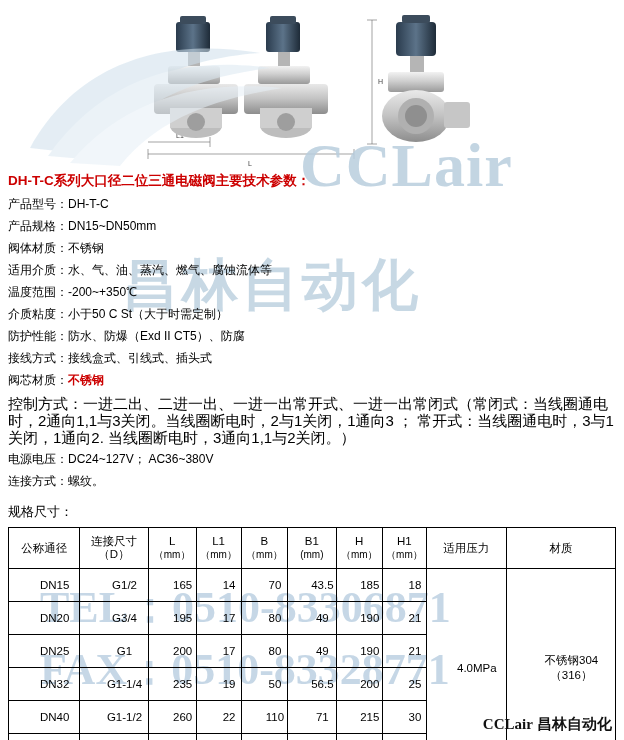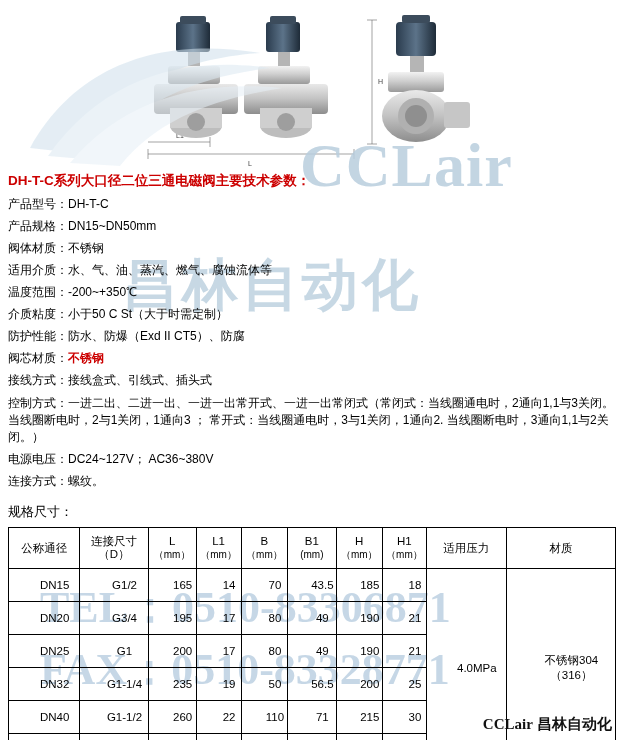--- a/index.html
+++ b/index.html
@@ -52,21 +52,21 @@
   .drawing{position:absolute;left:140px;top:4px;}
 
   
   .content{position:relative;z-index:6;padding:0 8px;}
   .title{
     color:#cc0000;font-weight:bold;font-size:13.5px;
     margin:0 0 7px 0;
   }
   .line{margin:0 0 7px 0;line-height:15px;font-size:12px;}
   .red{color:#cc0000;font-weight:bold;}
-  .para{margin:0 0 6px 0;line-height:17px;font-size:12px;}
+  .para{margin:0 0 6px 0;line-height:17px;font-size:15px;}
   .sect{font-weight:normal;font-size:13px;margin:14px 0 6px 0;}
 
   
   table.spec{
     border-collapse:collapse;width:608px;margin-left:0;
     position:relative;z-index:6;background:transparent;
     font-size:11.5px;
   }
   table.spec td,table.spec th{
     border:1px solid #000;
@@ -189,24 +189,24 @@
     <div class="line">
       <span>温度范围：</span><span>-200~+350℃</span>
     </div>
     <div class="line">
       <span>介质粘度：</span><span>小于50 C St（大于时需定制）</span>
     </div>
     <div class="line">
       <span>防护性能：</span><span>防水、防爆（Exd II CT5）、防腐</span>
     </div>
     <div class="line">
+      <span>接线方式：</span><span>接线盒式、引线式、插头式</span>
+    </div>
+    <div class="line">
       <span>阀芯材质：</span><span class="red">不锈钢</span>
-    </div>
-    <div class="line">
-      <span>接线方式：</span><span>接线盒式、引线式、插头式</span>
     </div>
 
     <div class="para">
       <span>控制方式：</span><span>一进二出、二进一出、一进一出常开式、一进一出常闭式（常闭式：当线圈通电时，2通向1,1与3关闭。当线圈断电时，2与1关闭，1通向3 ；  常开式：当线圈通电时，3与1关闭，1通向2. 当线圈断电时，3通向1,1与2关闭。）</span>
     </div>
 
     <div class="line">
       <span>电源电压：</span><span>DC24~127V；  AC36~380V</span>
     </div>
     <div class="line">

